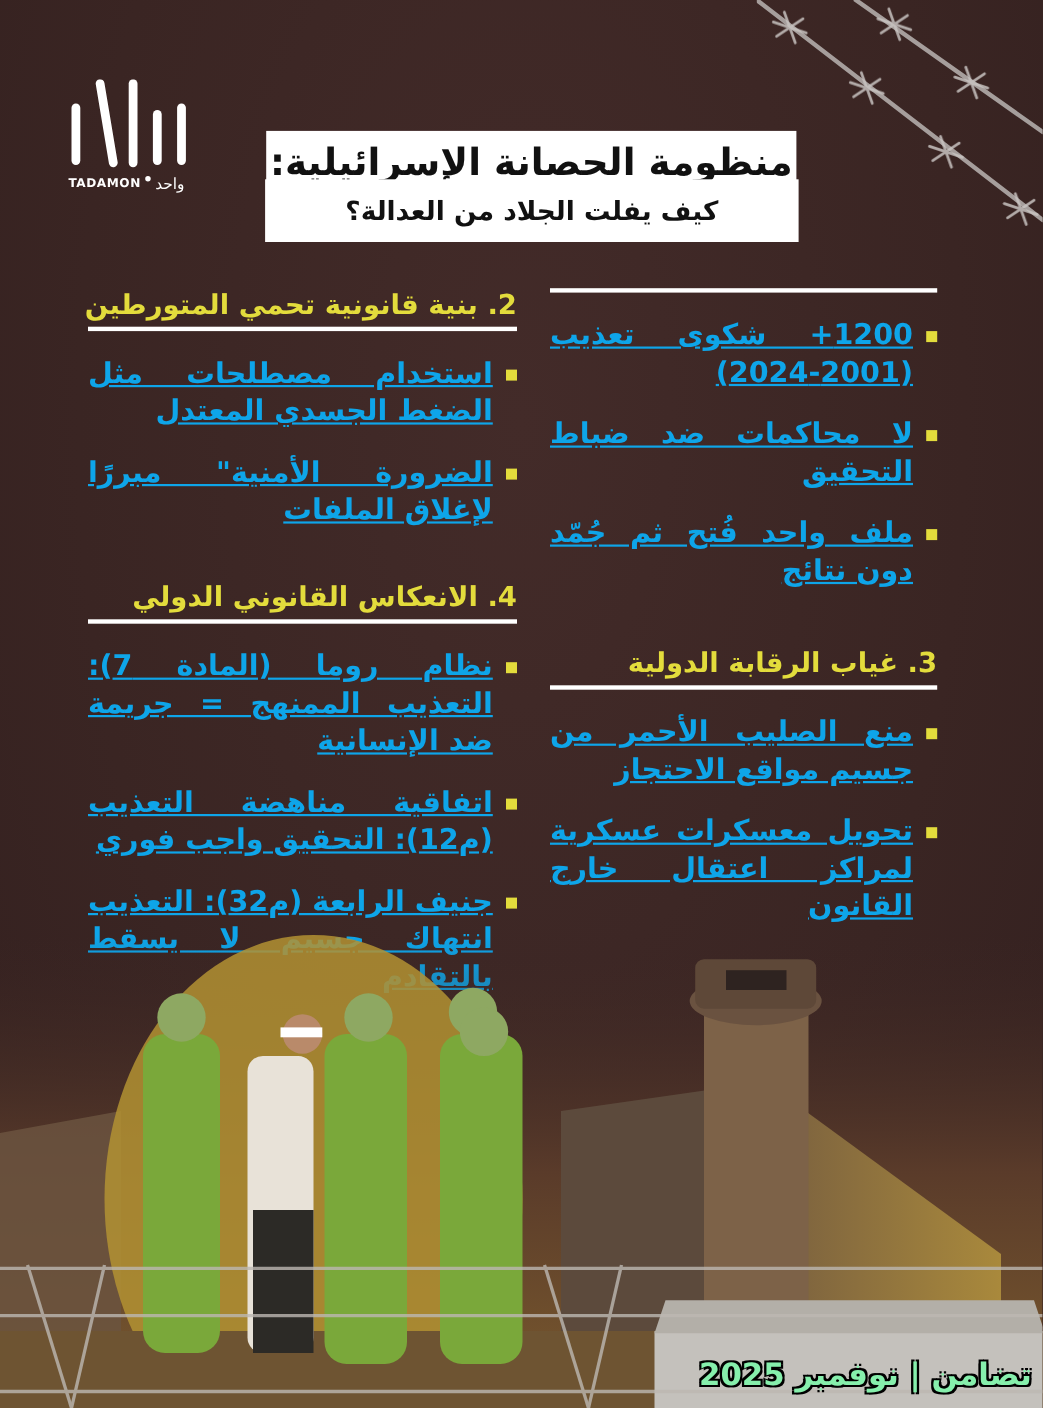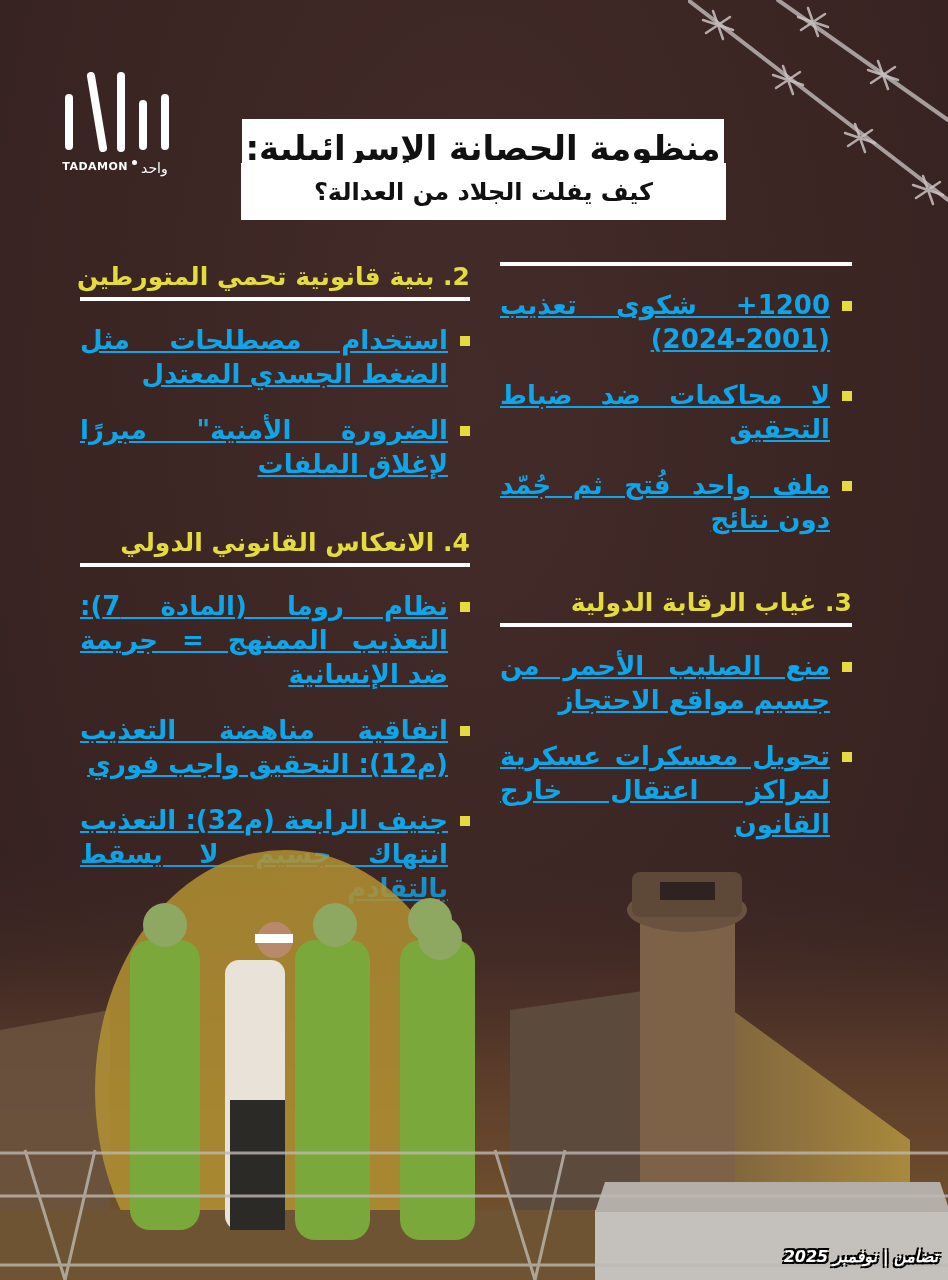--- a/index.html
+++ b/index.html
@@ -60,24 +60,23 @@
 
   .sec-1 { left: 500px; top: 262px; width: 352px; }
   .sec-2 { left: 80px; top: 262px; width: 390px; }
   .sec-3 { left: 500px; top: 588px; width: 352px; }
   .sec-4 { left: 80px; top: 528px; width: 390px; }
 
   
   .photo { position: absolute; left: 0; top: 850px; width: 948px; height: 430px; overflow: hidden; }
   .footer {
     position: absolute; right: 10px; bottom: 14px; direction: rtl;
-    font-weight: bold; font-size: 16px; color: #ffffff;
+    font-weight: bold; font-size: 28px; color: #86efac;
     text-shadow: -2px -2px 0 #000, 2px -2px 0 #000, -2px 2px 0 #000, 2px 2px 0 #000;
     white-space: nowrap;
-    font-style: italic;
   }
 </style>
 </head>
 <body>
 
 <div class="bg"></div>
 
 <svg class="wire" viewBox="0 0 260 230">
   <g stroke="#b9b4b2" stroke-width="4" stroke-linecap="round" fill="none" opacity="0.85">
     <line x1="0" y1="0" x2="260" y2="200"></line>

